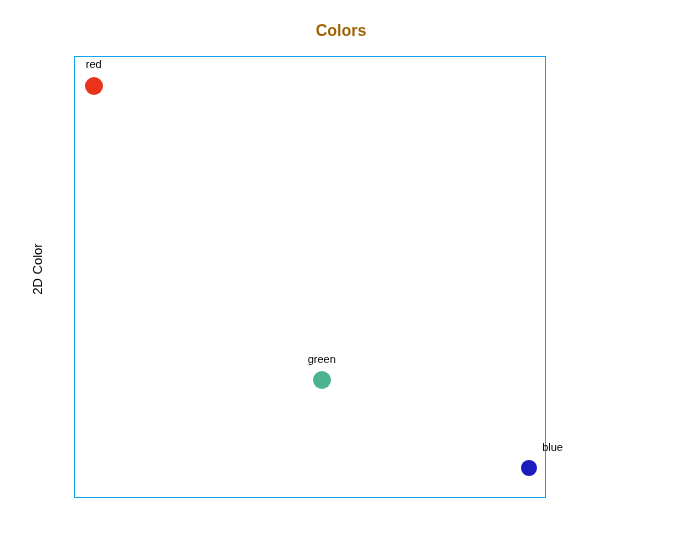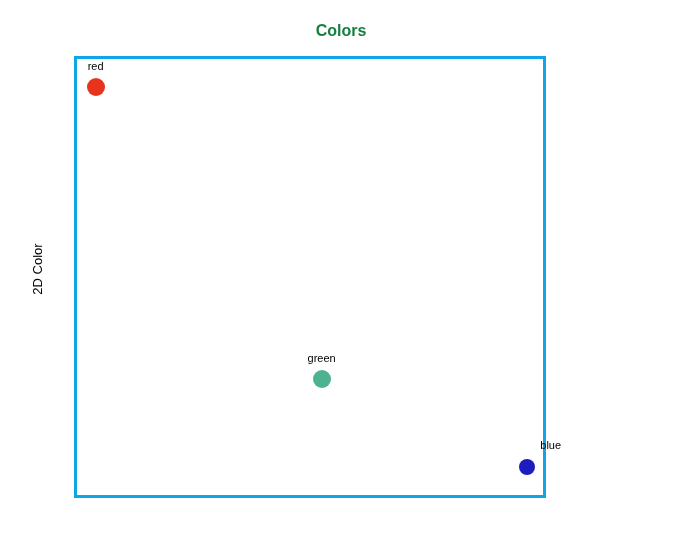--- a/index.html
+++ b/index.html
@@ -17,39 +17,39 @@
     height: 537px;
   }
   .title {
     position: absolute;
     top: 22px;
     left: 0;
     width: 100%;
     text-align: center;
     font-weight: bold;
     font-size: 16px;
-    color: #15803d;
+    color: #a16207;
   }
   .ylabel {
     position: absolute;
     left: 12px;
     top: 50%;
     transform: translateY(-50%) rotate(-90deg);
     transform-origin: center;
     font-size: 13px;
     color: #000;
     white-space: nowrap;
   }
   .plot {
     position: absolute;
     left: 74px;
     top: 56px;
     width: 472px;
     height: 442px;
-    border: 3px solid #0ea5e9;
+    border: 1px solid #0ea5e9;
     box-sizing: border-box;
   }
   .pt {
     position: absolute;
     border-radius: 50%;
     transform: translate(-50%, -50%);
   }
   .pt-red {
     width: 18px;
     height: 18px;

